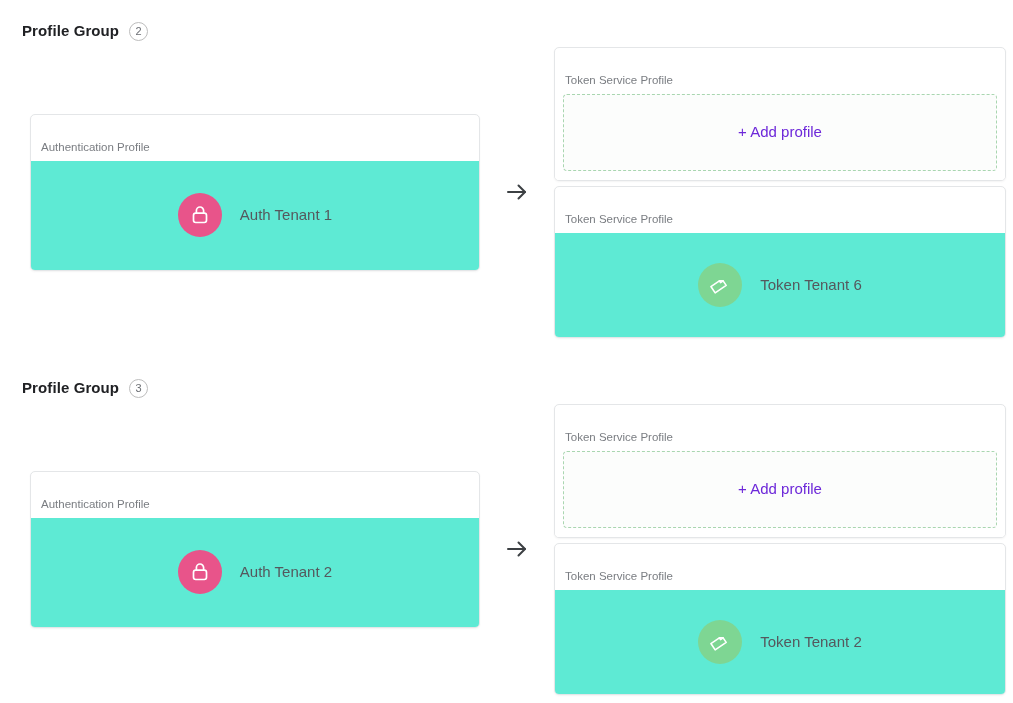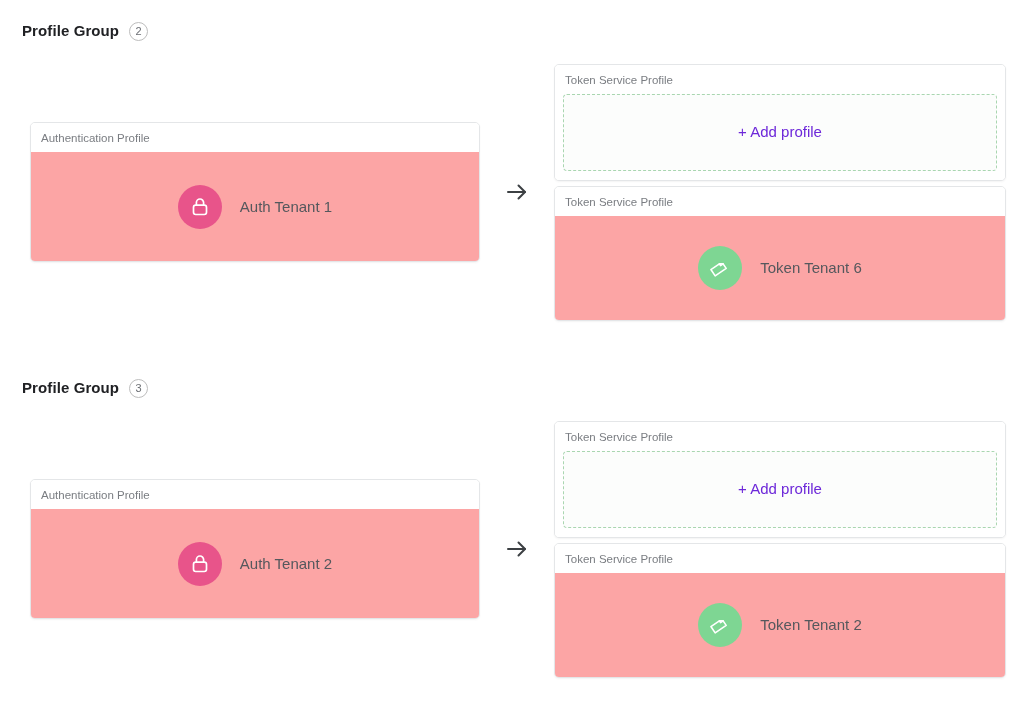--- a/index.html
+++ b/index.html
@@ -86,23 +86,24 @@
     box-shadow: 0 1px 2px rgba(60,64,67,0.06);
     overflow: hidden;
     box-sizing: border-box;
   }
   .card-label {
     font-size: 11.5px;
     color: #7a7d82;
     padding: 8px 10px 7px 10px;
     line-height: 14px;
     background: #ffffff;
+    margin-top: 17px;
   }
   .card-body {
-    background: #fca5a5;
+    background: #5eead4;
     display: flex;
     align-items: center;
     justify-content: center;
     box-sizing: border-box;
   }
 
   .auth-card .card-body { height: 109px; }
   .token-card .card-body { height: 104px; }
 
   .profile-row {

